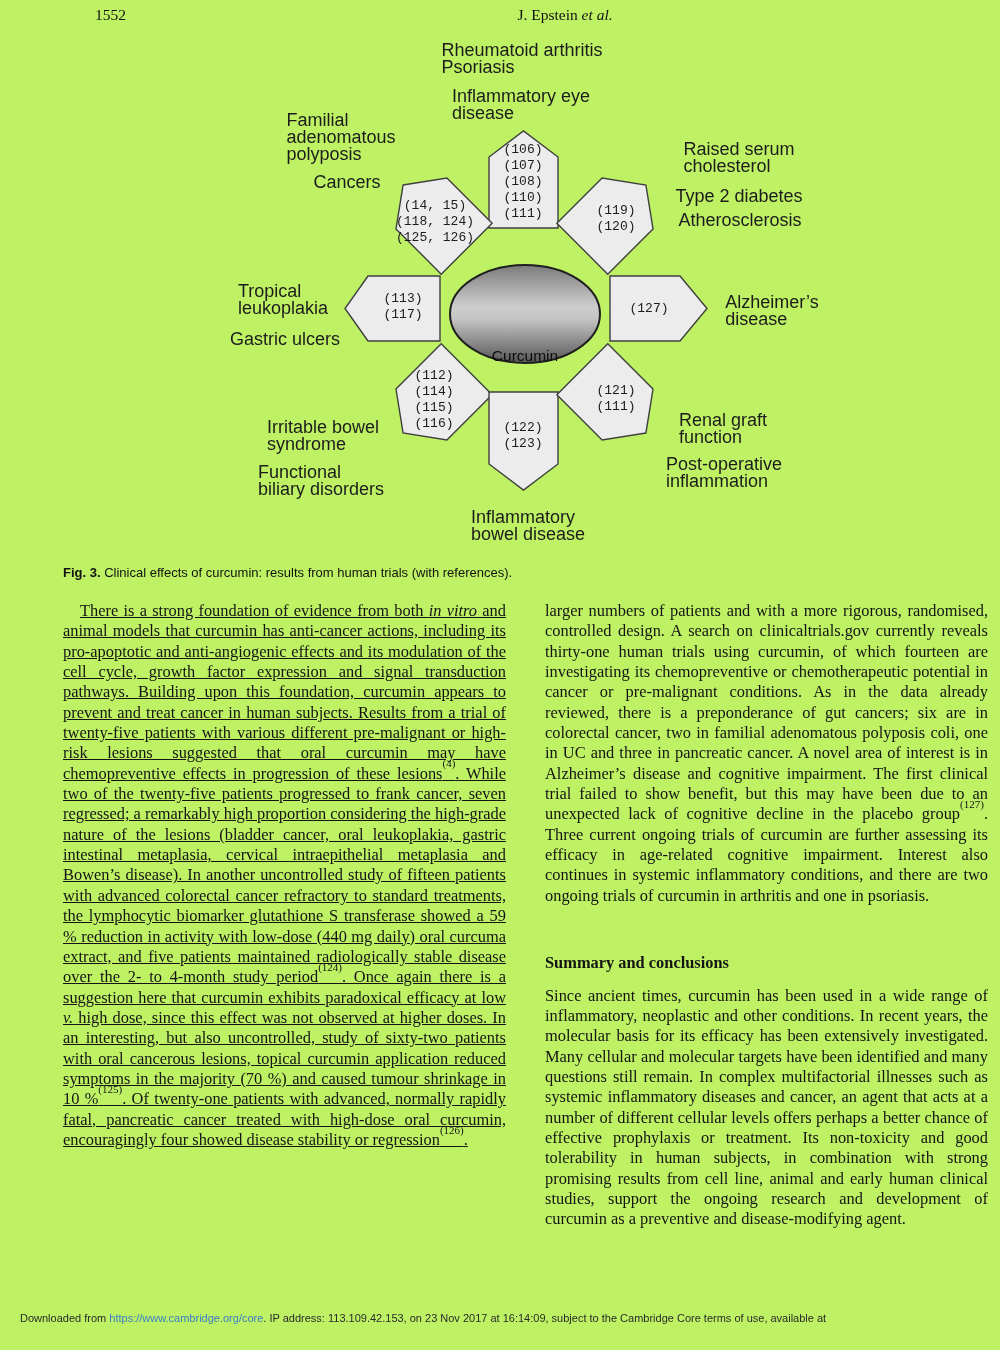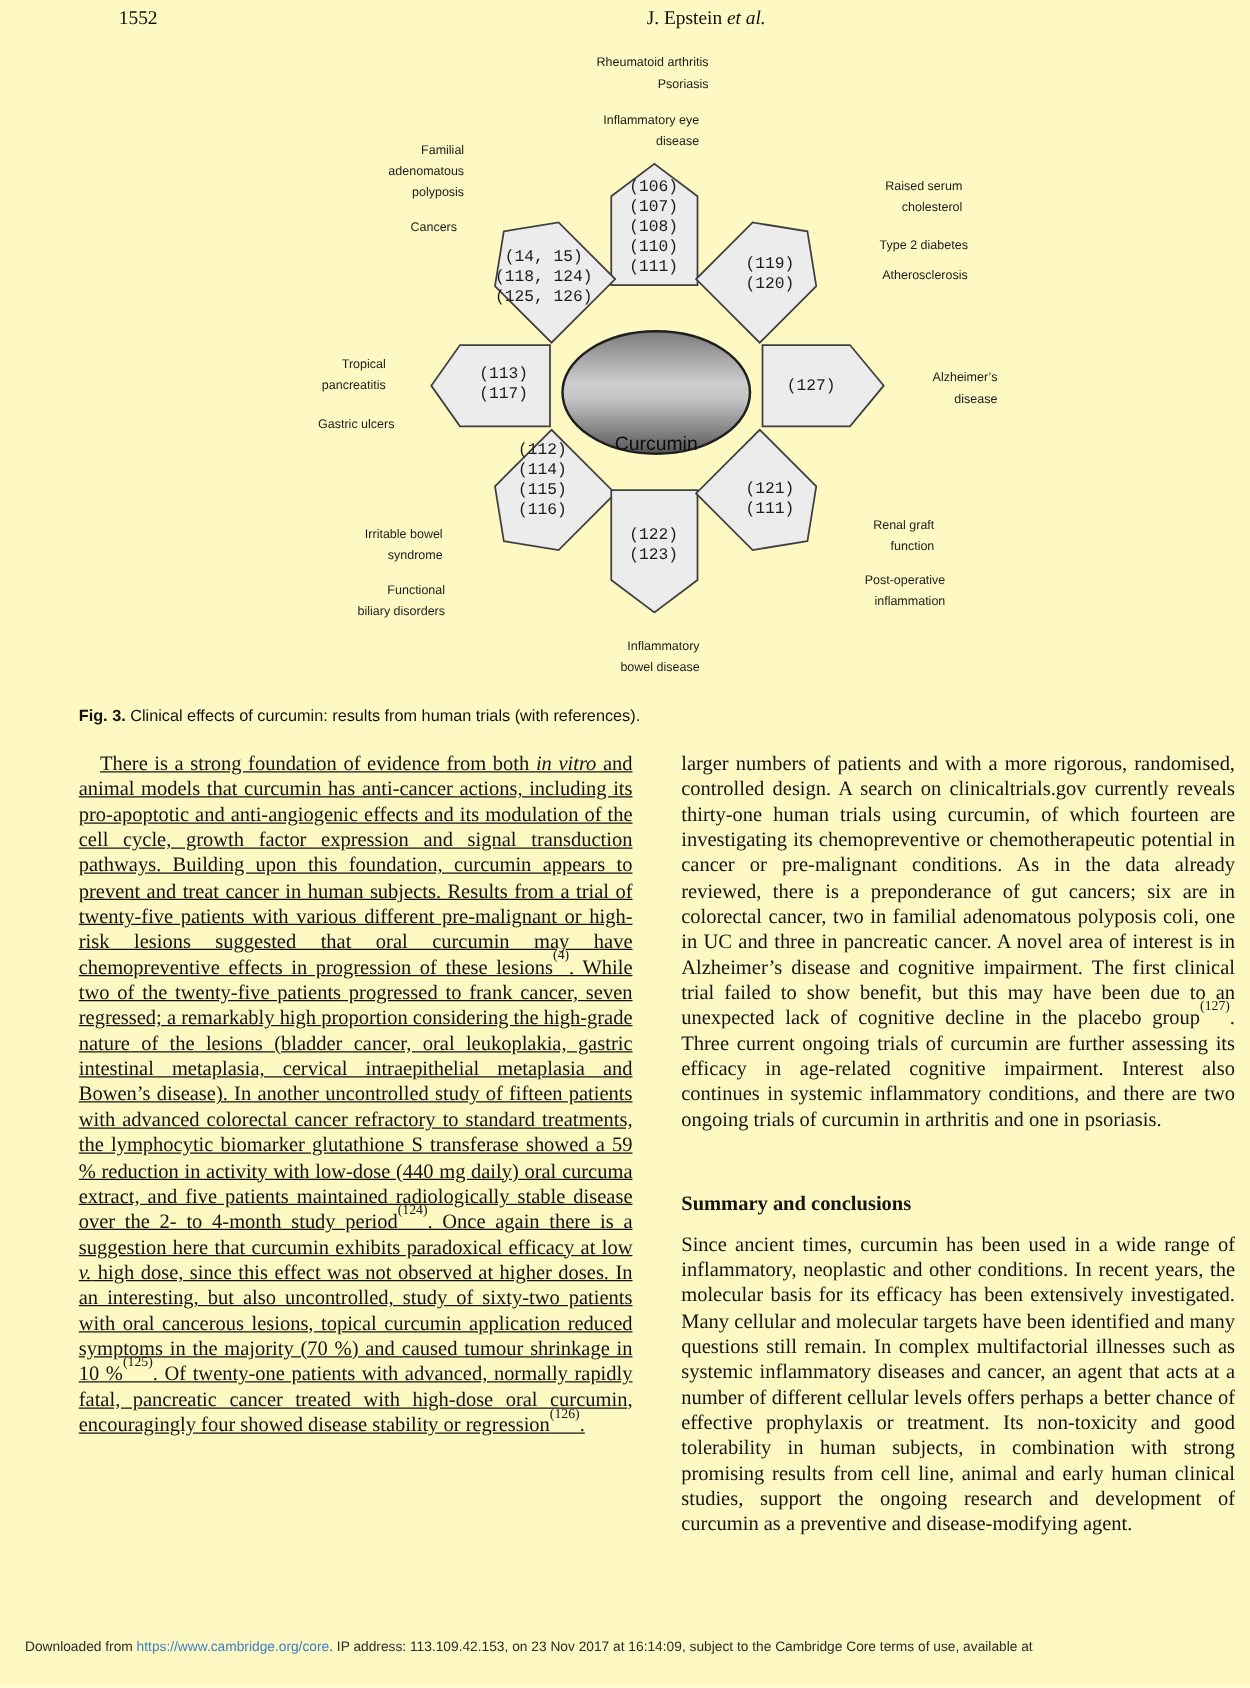--- a/index.html
+++ b/index.html
@@ -1,31 +1,31 @@
 <!DOCTYPE html>
 <html><head>
 <meta charset="utf-8">
 <style>
   html,body{margin:0;padding:0;background:#fff;}
-  .page{position:relative;width:1000px;height:1350px;background:#fef9c3;
+  .page{position:relative;width:1000px;height:1350px;background:#bef264;
         font-family:"Liberation Serif",serif;color:#141414;overflow:hidden;}
 
   
   .runhead{position:absolute;top:6px;font-size:15.5px;color:#111;}
   .pagenum{left:95px;}
   .rtitle{left:455px;width:220px;text-align:center;}
 
   
   .fig{position:absolute;left:0;top:0;width:1000px;height:560px;}
   .fig svg{position:absolute;left:0;top:0;}
   .pshape{stroke:#3f3f3f;stroke-width:1.4px;}
   .ellipse-stroke{stroke:#1f1f1f;stroke-width:2px;}
   .flabel{position:absolute;transform:translateX(-50%);
-          font-family:"Liberation Sans",sans-serif;font-size:10px;line-height:17px;
-          text-align:right;white-space:pre-line;color:#1c1c1c;}
+          font-family:"Liberation Sans",sans-serif;font-size:18px;line-height:17px;
+          text-align:left;white-space:pre-line;color:#1c1c1c;}
   .frefs{position:absolute;transform:translateX(-50%);
          font-family:Liberation Mono, monospace;font-size:13px;line-height:16px;
          text-align:center;white-space:pre-line;color:#1c1c1c;}
   .center-label{position:absolute;transform:translate(-50%,-50%);
                 font-family:"Liberation Sans",sans-serif;font-size:15.5px;color:#0d0d0d;margin-top:48px;}
 
   
   .caption{position:absolute;left:63px;top:565px;font-family:"Liberation Sans",sans-serif;
            font-size:13px;color:#111;}
   .caption .capb{font-weight:bold;}
@@ -81,21 +81,21 @@
 (110)
 (111)</div>
     <div class="frefs" style="left:435px;top:198px">(14, 15)
 (118, 124)
 (125, 126)</div>
     <div class="frefs" style="left:616px;top:203px">(119)
 (120)</div>
     <div class="frefs" style="left:403px;top:291px">(113)
 (117)</div>
     <div class="frefs" style="left:649px;top:301px">(127)</div>
-    <div class="frefs" style="left:434px;top:352px">(112)
+    <div class="frefs" style="left:434px;top:368px">(112)
 (114)
 (115)
 (116)</div>
     <div class="frefs" style="left:523px;top:420px">(122)
 (123)</div>
     <div class="frefs" style="left:616px;top:383px">(121)
 (111)</div>
 
     <div class="center-label" style="left:525px;top:308px">Curcumin</div>
 
@@ -105,21 +105,21 @@
 disease</div>
     <div class="flabel" style="left:341px;top:112px">Familial
 adenomatous
 polyposis</div>
     <div class="flabel" style="left:347px;top:174px">Cancers</div>
     <div class="flabel" style="left:739px;top:141px">Raised serum
 cholesterol</div>
     <div class="flabel" style="left:739px;top:188px">Type 2 diabetes</div>
     <div class="flabel" style="left:740px;top:212px">Atherosclerosis</div>
     <div class="flabel" style="left:283px;top:283px">Tropical
-pancreatitis</div>
+leukoplakia</div>
     <div class="flabel" style="left:285px;top:331px">Gastric ulcers</div>
     <div class="flabel" style="left:772px;top:294px">Alzheimer’s
 disease</div>
     <div class="flabel" style="left:323px;top:419px">Irritable bowel
 syndrome</div>
     <div class="flabel" style="left:321px;top:464px">Functional
 biliary disorders</div>
     <div class="flabel" style="left:528px;top:509px">Inflammatory
 bowel disease</div>
     <div class="flabel" style="left:723px;top:412px">Renal graft

